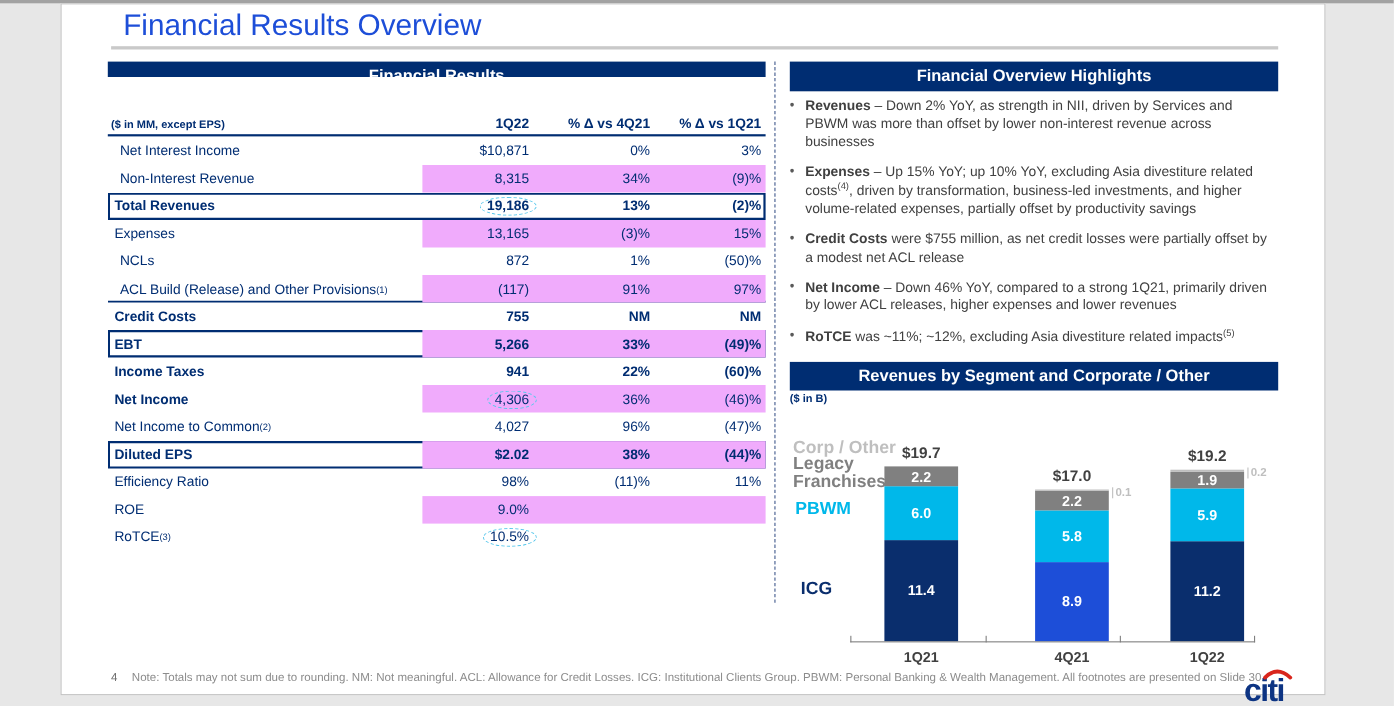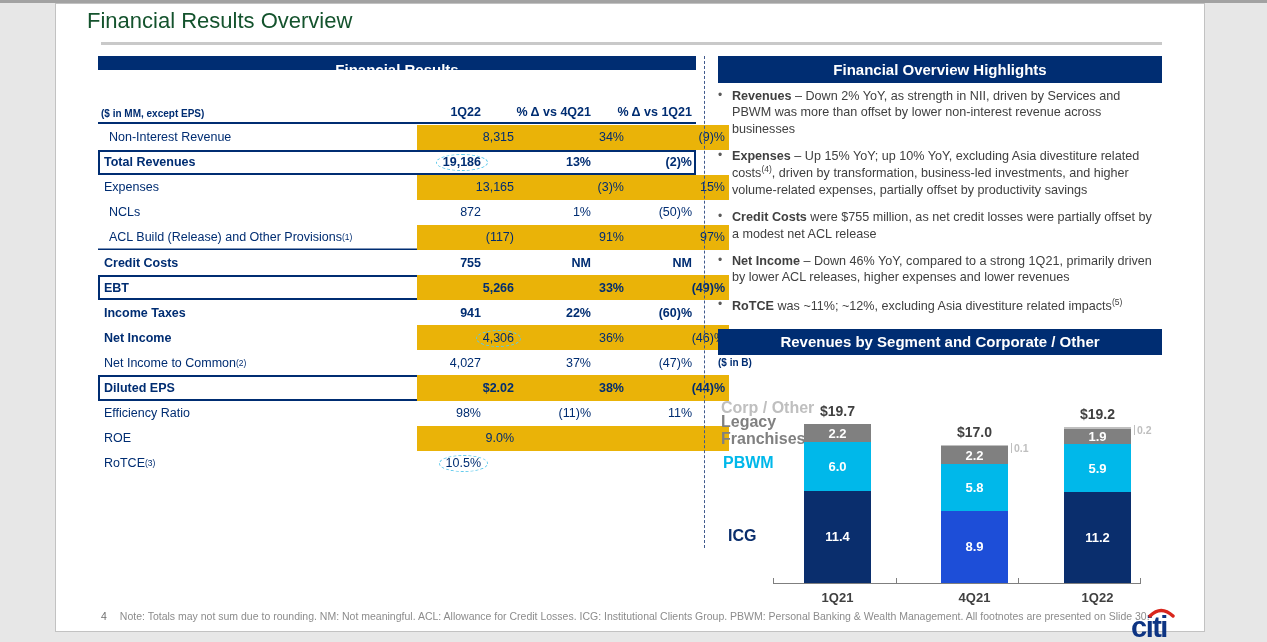--- a/index.html
+++ b/index.html
@@ -1,41 +1,41 @@
 <!DOCTYPE html>
 <html><head>
 <meta charset="utf-8">
 <style>
   html,body{margin:0;padding:0;width:1267px;height:642px;overflow:hidden;
     background:#e7e7e7;font-family:"Liberation Sans",sans-serif;}
   .top-strip{position:absolute;left:0;top:0;width:1267px;height:3px;background:#a2a2a2;}
   .slide{position:absolute;left:55px;top:3px;width:1150px;height:629px;background:#ffffff;
     border:1px solid #c2c2c2;box-sizing:border-box;}
-  .page-title{position:absolute;left:31px;top:4px;font-size:22px;color:#14532d;}
+  .page-title{position:absolute;left:56px;top:4px;font-size:27px;color:#1d4ed8;}
   .title-rule{position:absolute;left:45px;top:38px;width:1061px;height:3px;background:#c9c9c9;}
   .panel-hdr{position:absolute;background:#002d72;color:#fff;font-weight:bold;
     text-align:center;font-size:15px;line-height:27px;}
   #left-hdr{left:42px;top:52px;width:598px;height:14px;}
   #right-hdr{left:662px;top:52px;width:444px;height:27px;}
   #chart-hdr{left:662px;top:325px;width:444px;height:26px;line-height:26px;}
   
   .col-hdr{position:absolute;left:42px;top:86px;width:598px;height:34px;box-sizing:border-box;
     border-bottom:2.5px solid #002d72;display:flex;align-items:flex-end;padding-bottom:3px;
     color:#002d72;font-weight:bold;}
   .c-label{width:286px;font-size:10px;padding-left:3px;box-sizing:border-box;}
   .c-v{font-size:12.5px;text-align:right;box-sizing:border-box;}
   .c-v1{width:97px;} .c-v2{width:110px;} .c-v3{width:105px;padding-right:4px;}
   #fr-rows{position:absolute;left:42px;top:120.5px;width:598px;}
   .fr-row{display:flex;height:25.1px;align-items:stretch;color:#002d72;font-size:12.5px;position:relative;}
   .fr-row.boxed{box-shadow:inset 0 0 0 2px #002d72;}
   .fr-row.ruled{box-shadow:inset 0 -1.5px 0 #002d72;}
   .fr-label{flex:0 0 286px;display:flex;align-items:center;padding-left:6px;box-sizing:border-box;}
   .fr-label.indent{padding-left:11px;}
   .fr-vals{flex:1;display:flex;align-items:center;}
-  .fr-vals.shaded{background:#eab308;margin-left:33px;}
+  .fr-vals.shaded{background:#f0abfc;}
   .v{text-align:right;box-sizing:border-box;}
   .v1{width:97px;} .v2{width:110px;} .v3{width:105px;padding-right:4px;}
   .bold{font-weight:bold;}
   .fr-label sup,.hl-text sup{font-size:8.5px;}
   .circ{display:inline-block;border:1.6px dashed #5bc8ec;border-radius:50%;
     padding:0 6px 1px 6px;margin:-2px -7px -2px 0;}
   
   #divider{position:absolute;left:648px;top:52px;height:492px;border-left:1px dashed #40598c;}
   
   #hl-list{position:absolute;left:662px;top:84px;width:444px;}
@@ -70,20 +70,30 @@
   <div class="panel-hdr" id="left-hdr">Financial Results</div>
   <div class="col-hdr">
     <div class="c-label">($ in MM, except EPS)</div>
     <div class="c-v c-v1">1Q22</div>
     <div class="c-v c-v2">% Δ vs 4Q21</div>
     <div class="c-v c-v3">% Δ vs 1Q21</div>
   </div>
   <div id="fr-rows">
       <div class="fr-row">
         <div class="fr-label indent">
+          <span>Net Interest Income</span>
+        </div>
+        <div class="fr-vals">
+          <div class="v v1">$10,871</div>
+          <div class="v v2">0%</div>
+          <div class="v v3">3%</div>
+        </div>
+      </div>
+      <div class="fr-row">
+        <div class="fr-label indent">
           <span>Non-Interest Revenue</span>
         </div>
         <div class="fr-vals shaded">
           <div class="v v1">8,315</div>
           <div class="v v2">34%</div>
           <div class="v v3">(9)%</div>
         </div>
       </div>
       <div class="fr-row boxed">
         <div class="fr-label bold">
@@ -166,21 +176,21 @@
           <div class="v v3">(46)%</div>
         </div>
       </div>
       <div class="fr-row">
         <div class="fr-label">
           <span>Net Income to Common</span>
           <sup>(2)</sup>
         </div>
         <div class="fr-vals">
           <div class="v v1">4,027</div>
-          <div class="v v2">37%</div>
+          <div class="v v2">96%</div>
           <div class="v v3">(47)%</div>
         </div>
       </div>
       <div class="fr-row boxed">
         <div class="fr-label bold">
           <span>Diluted EPS</span>
         </div>
         <div class="fr-vals shaded">
           <div class="v v1 bold">$2.02</div>
           <div class="v v2 bold">38%</div>

